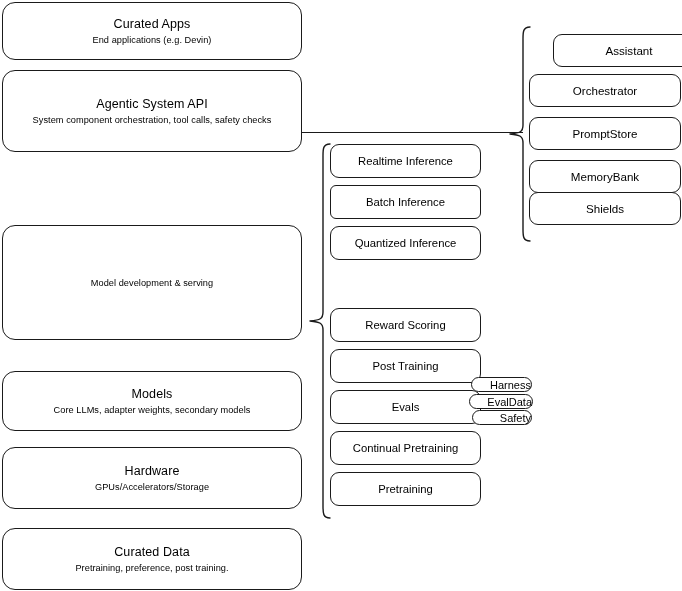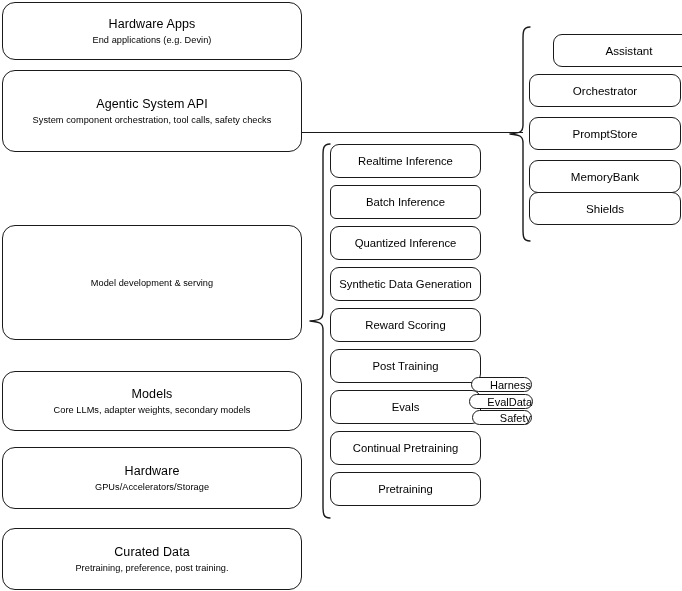--- a/index.html
+++ b/index.html
@@ -104,21 +104,21 @@
   }
 
   .nowrap { white-space: nowrap; }
 </style>
 </head>
 <body>
 
 <div id="canvas">
 
   <div class="box layer-box" style="top:2px; height:58px;">
-    <div class="layer-title">Hardware Apps</div>
+    <div class="layer-title">Curated Apps</div>
     <div class="layer-sub">End applications (e.g. Devin)</div>
   </div>
 
   <div class="box layer-box" style="top:70px; height:82px;">
     <div class="layer-title">Agentic System API</div>
     <div class="layer-sub nowrap">System component orchestration, tool calls, safety checks</div>
   </div>
 
   <div class="box layer-box" style="top:225px; height:115px;">
     <div class="layer-sub">Model development &amp; serving</div>
@@ -151,23 +151,20 @@
 
   <div class="box mid-box" style="top:144px;">
     <span>Realtime Inference</span>
   </div>
   <div class="box mid-box" style="top:185px;border-radius:6px;">
     <span>Batch Inference</span>
   </div>
   <div class="box mid-box" style="top:226px;">
     <span>Quantized Inference</span>
   </div>
-  <div class="box mid-box" style="top:267px;">
-    <span class="nowrap">Synthetic Data Generation</span>
-  </div>
   <div class="box mid-box" style="top:308px;">
     <span>Reward Scoring</span>
   </div>
   <div class="box mid-box" style="top:349px;">
     <span>Post Training</span>
   </div>
   <div class="box mid-box" style="top:390px;">
     <span>Evals</span>
   </div>
   <div class="box mid-box" style="top:431px;">

